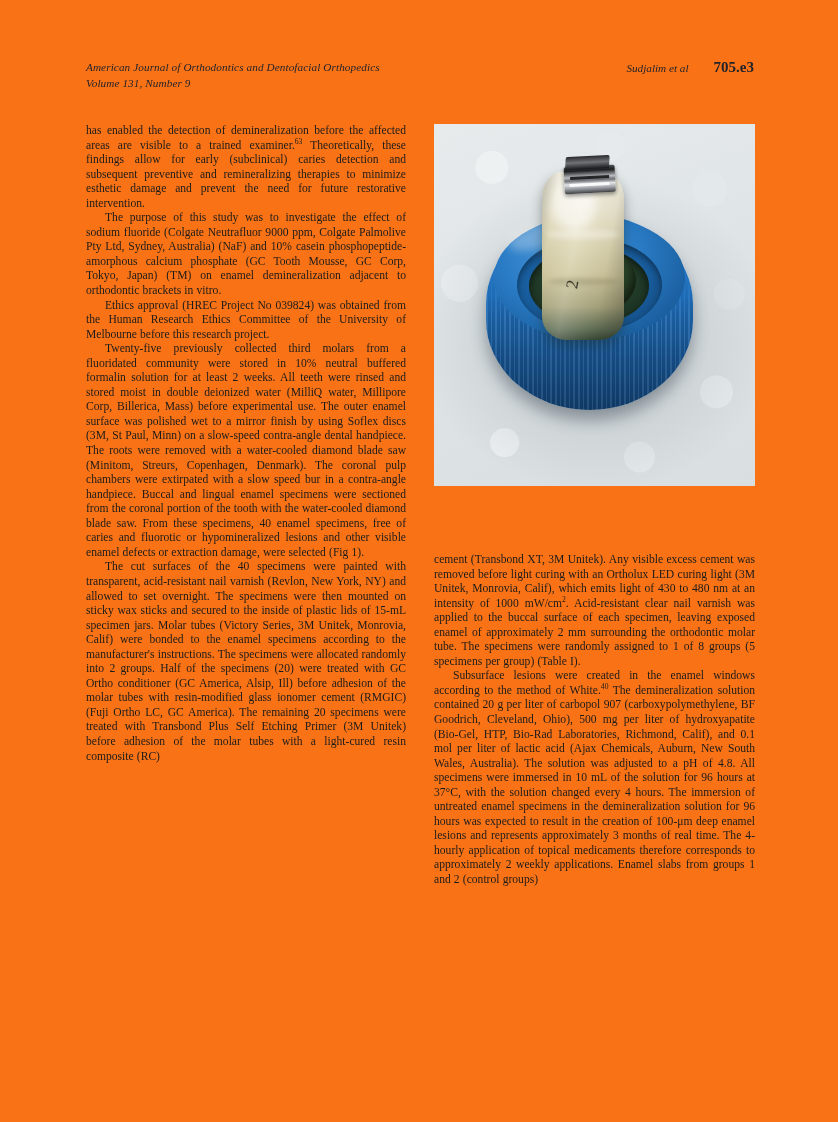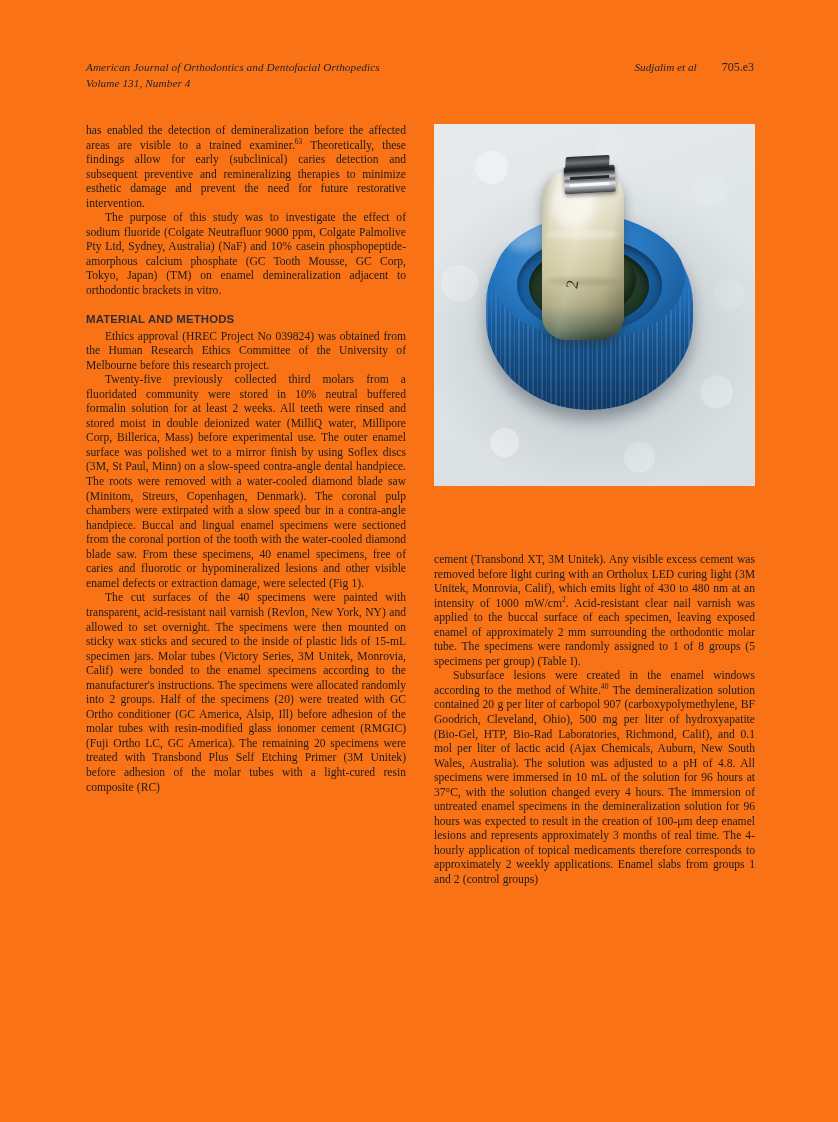--- a/index.html
+++ b/index.html
@@ -50,22 +50,22 @@
     white-space: nowrap;
     font-size: 11.2px;
     line-height: 15.5px;
     color: #23232b;
   }
   .runhead-right .authors {
     font-style: italic;
     margin-right: 25px;
   }
   .runhead-right .folio {
-    font-weight: normal;
-    font-size: 12px;
+    font-weight: bold;
+    font-size: 15px;
     font-style: normal;
   }
 
   
   .col {
     position: absolute;
     top: 124px;
     width: 320px;
   }
   .col-left  { left: 86px; }
@@ -357,33 +357,32 @@
   }
 </style>
 </head>
 <body>
 
 <div class="page">
 
   <div class="runhead">
     <div class="runhead-left">
       <span>American Journal of Orthodontics and Dentofacial Orthopedics</span>
-      <span class="line2">Volume 131, Number 4</span>
+      <span class="line2">Volume 131, Number 9</span>
     </div>
     <div class="runhead-right">
       <span class="authors">Sudjalim et al</span><span class="folio">705.e3</span>
     </div>
   </div>
 
   <div class="col col-left">
     <div>
         <p class="body noindent">has enabled the detection of demineralization before the affected areas are visible to a trained examiner.<sup class="ref">63</sup> Theoretically, these findings allow for early (subclinical) caries detection and subsequent preventive and remineralizing therapies to minimize esthetic damage and prevent the need for future restorative intervention.</p>
         <p class="body">The purpose of this study was to investigate the effect of sodium fluoride (Colgate Neutrafluor 9000 ppm, Colgate Palmolive Pty Ltd, Sydney, Australia) (NaF) and 10% casein phosphopeptide-amorphous calcium phosphate (GC Tooth Mousse, GC Corp, Tokyo, Japan) (TM) on enamel demineralization adjacent to orthodontic brackets in vitro.</p>
       </div>
-    <h2 class="section">MATERIAL AND METHODS</h2>
     <div>
         <p class="body">Ethics approval (HREC Project No 039824) was obtained from the Human Research Ethics Committee of the University of Melbourne before this research project.</p>
         <p class="body">Twenty-five previously collected third molars from a fluoridated community were stored in 10% neutral buffered formalin solution for at least 2 weeks. All teeth were rinsed and stored moist in double deionized water (MilliQ water, Millipore Corp, Billerica, Mass) before experimental use. The outer enamel surface was polished wet to a mirror finish by using Soflex discs (3M, St Paul, Minn) on a slow-speed contra-angle dental handpiece. The roots were removed with a water-cooled diamond blade saw (Minitom, Streurs, Copenhagen, Denmark). The coronal pulp chambers were extirpated with a slow speed bur in a contra-angle handpiece. Buccal and lingual enamel specimens were sectioned from the coronal portion of the tooth with the water-cooled diamond blade saw. From these specimens, 40 enamel specimens, free of caries and fluorotic or hypomineralized lesions and other visible enamel defects or extraction damage, were selected (Fig 1).</p>
         <p class="body">The cut surfaces of the 40 specimens were painted with transparent, acid-resistant nail varnish (Revlon, New York, NY) and allowed to set overnight. The specimens were then mounted on sticky wax sticks and secured to the inside of plastic lids of 15-mL specimen jars. Molar tubes (Victory Series, 3M Unitek, Monrovia, Calif) were bonded to the enamel specimens according to the manufacturer's instructions. The specimens were allocated randomly into 2 groups. Half of the specimens (20) were treated with GC Ortho conditioner (GC America, Alsip, Ill) before adhesion of the molar tubes with resin-modified glass ionomer cement (RMGIC) (Fuji Ortho LC, GC America). The remaining 20 specimens were treated with Transbond Plus Self Etching Primer (3M Unitek) before adhesion of the molar tubes with a light-cured resin composite (RC)</p>
       </div>
   </div>
 
   <div class="figure">
     <div class="figure-photo">
       <div class="bg-base"></div>

